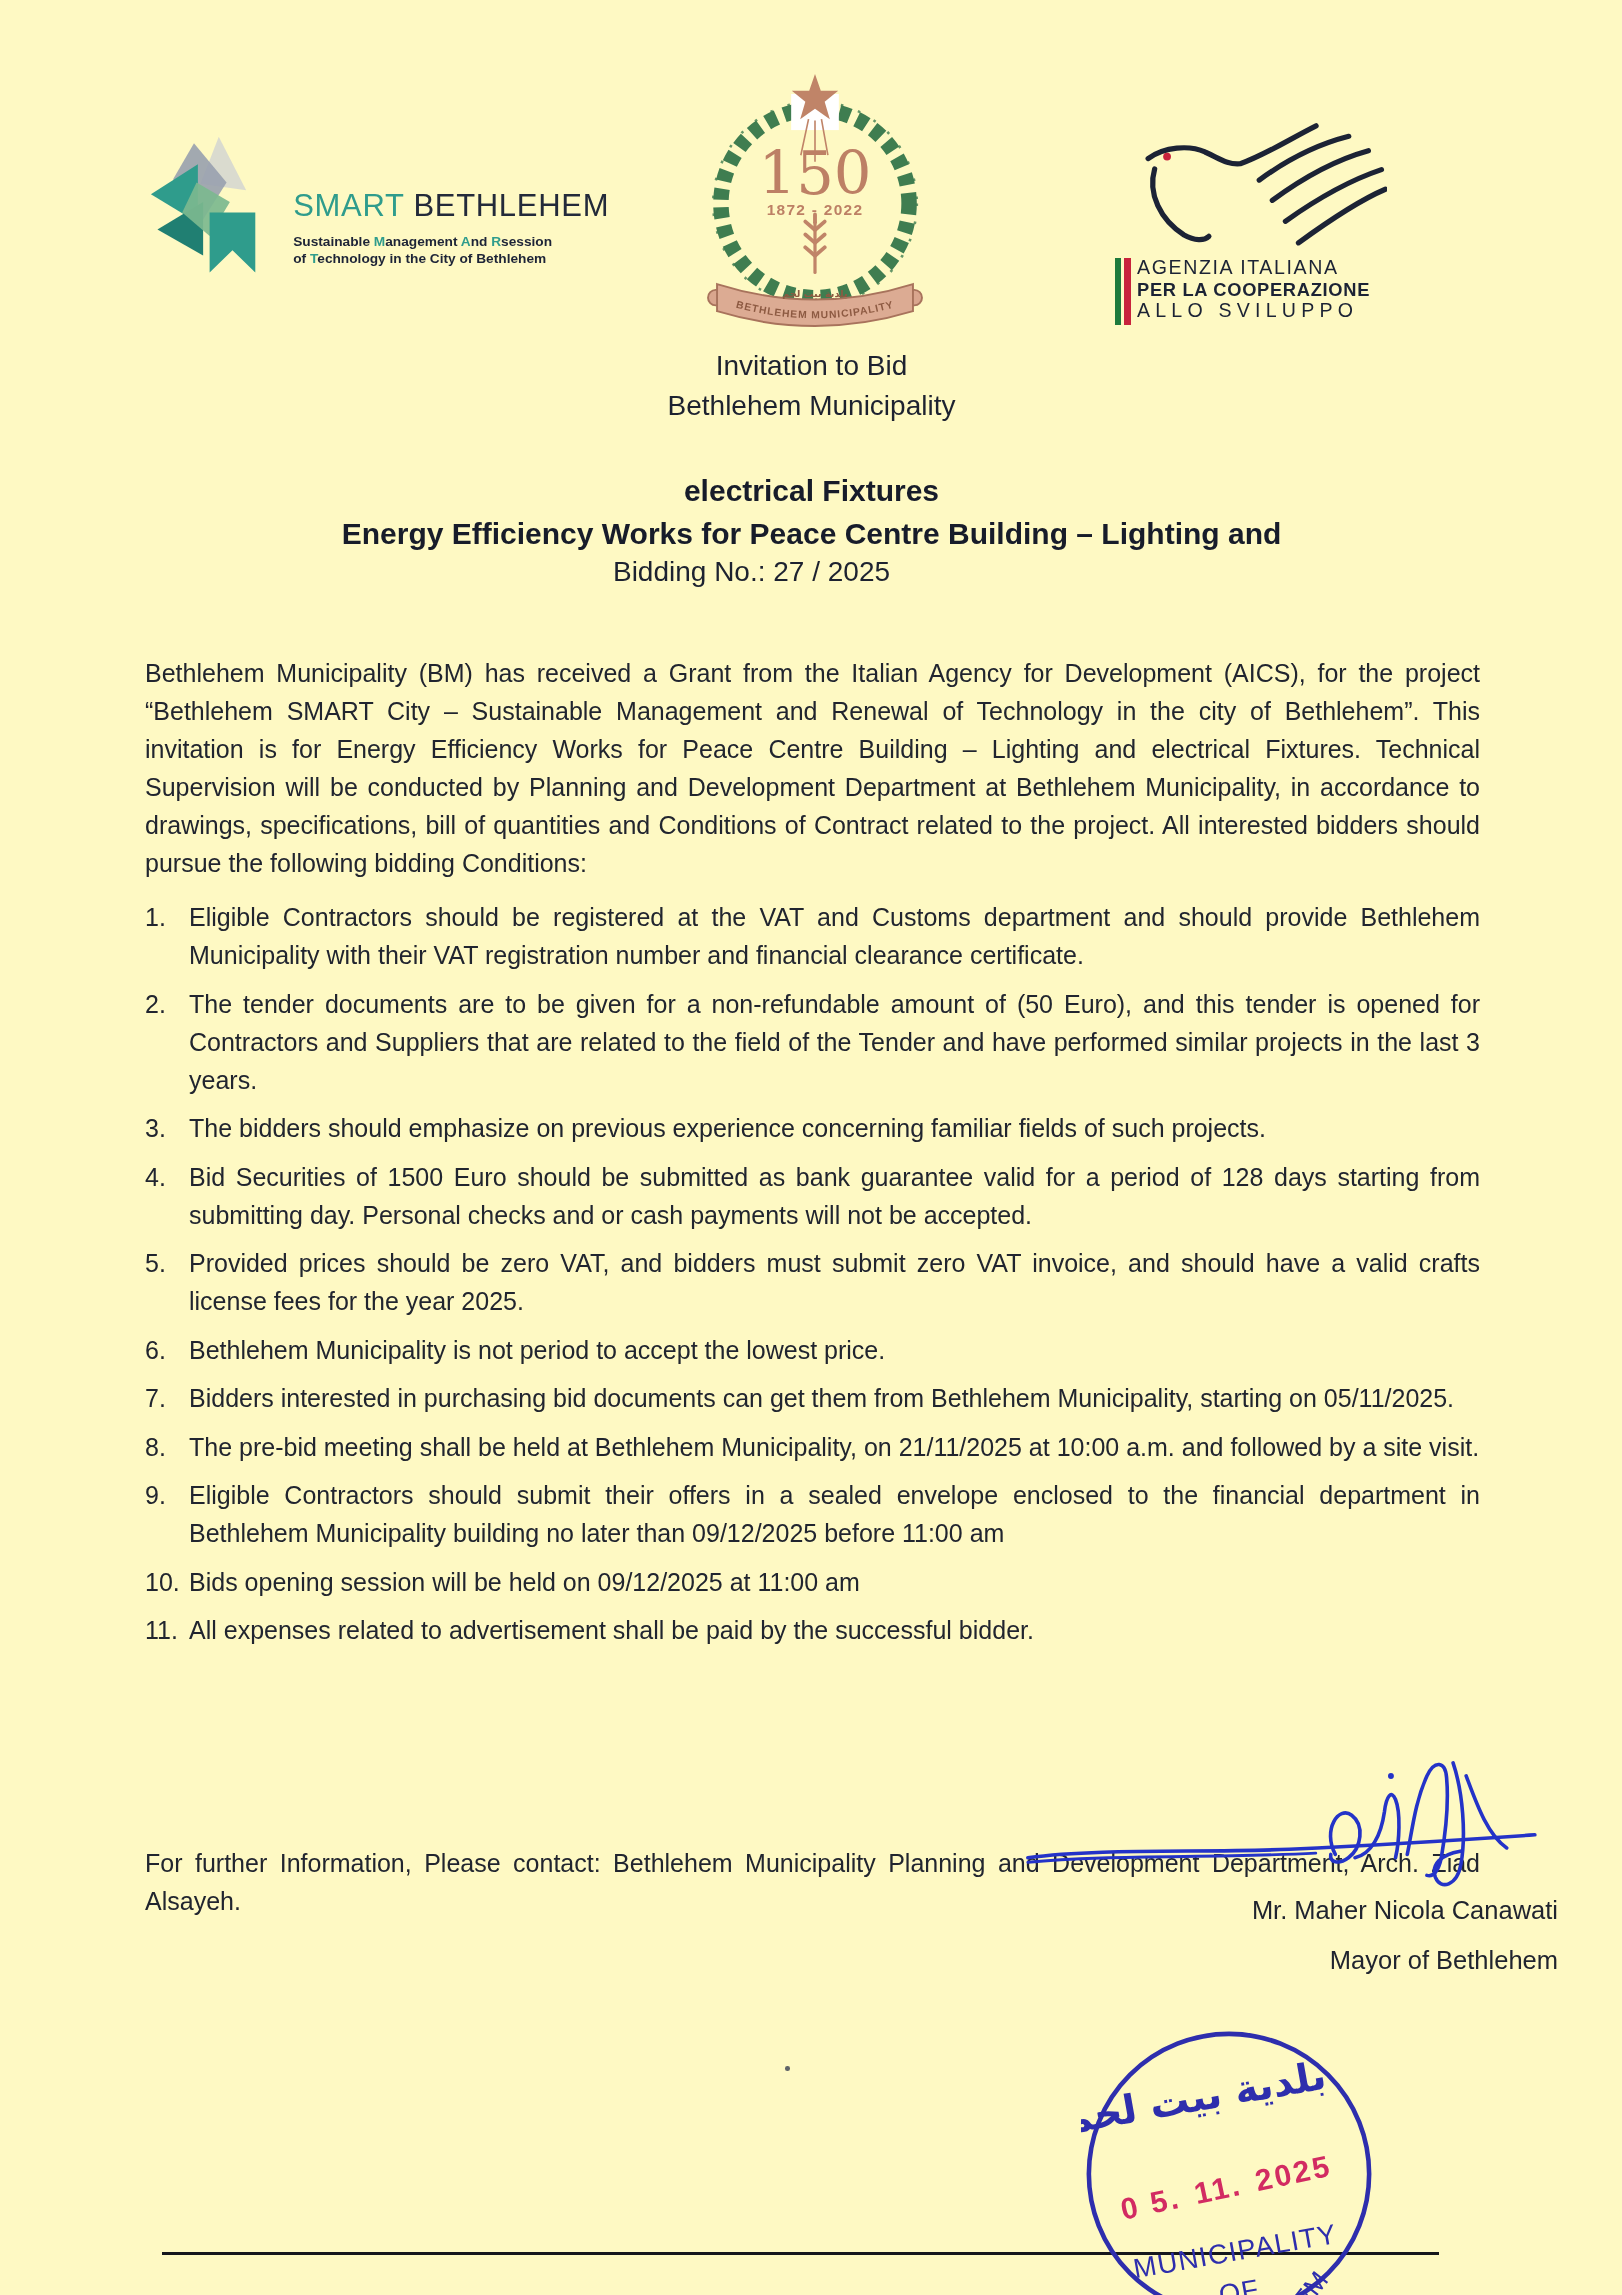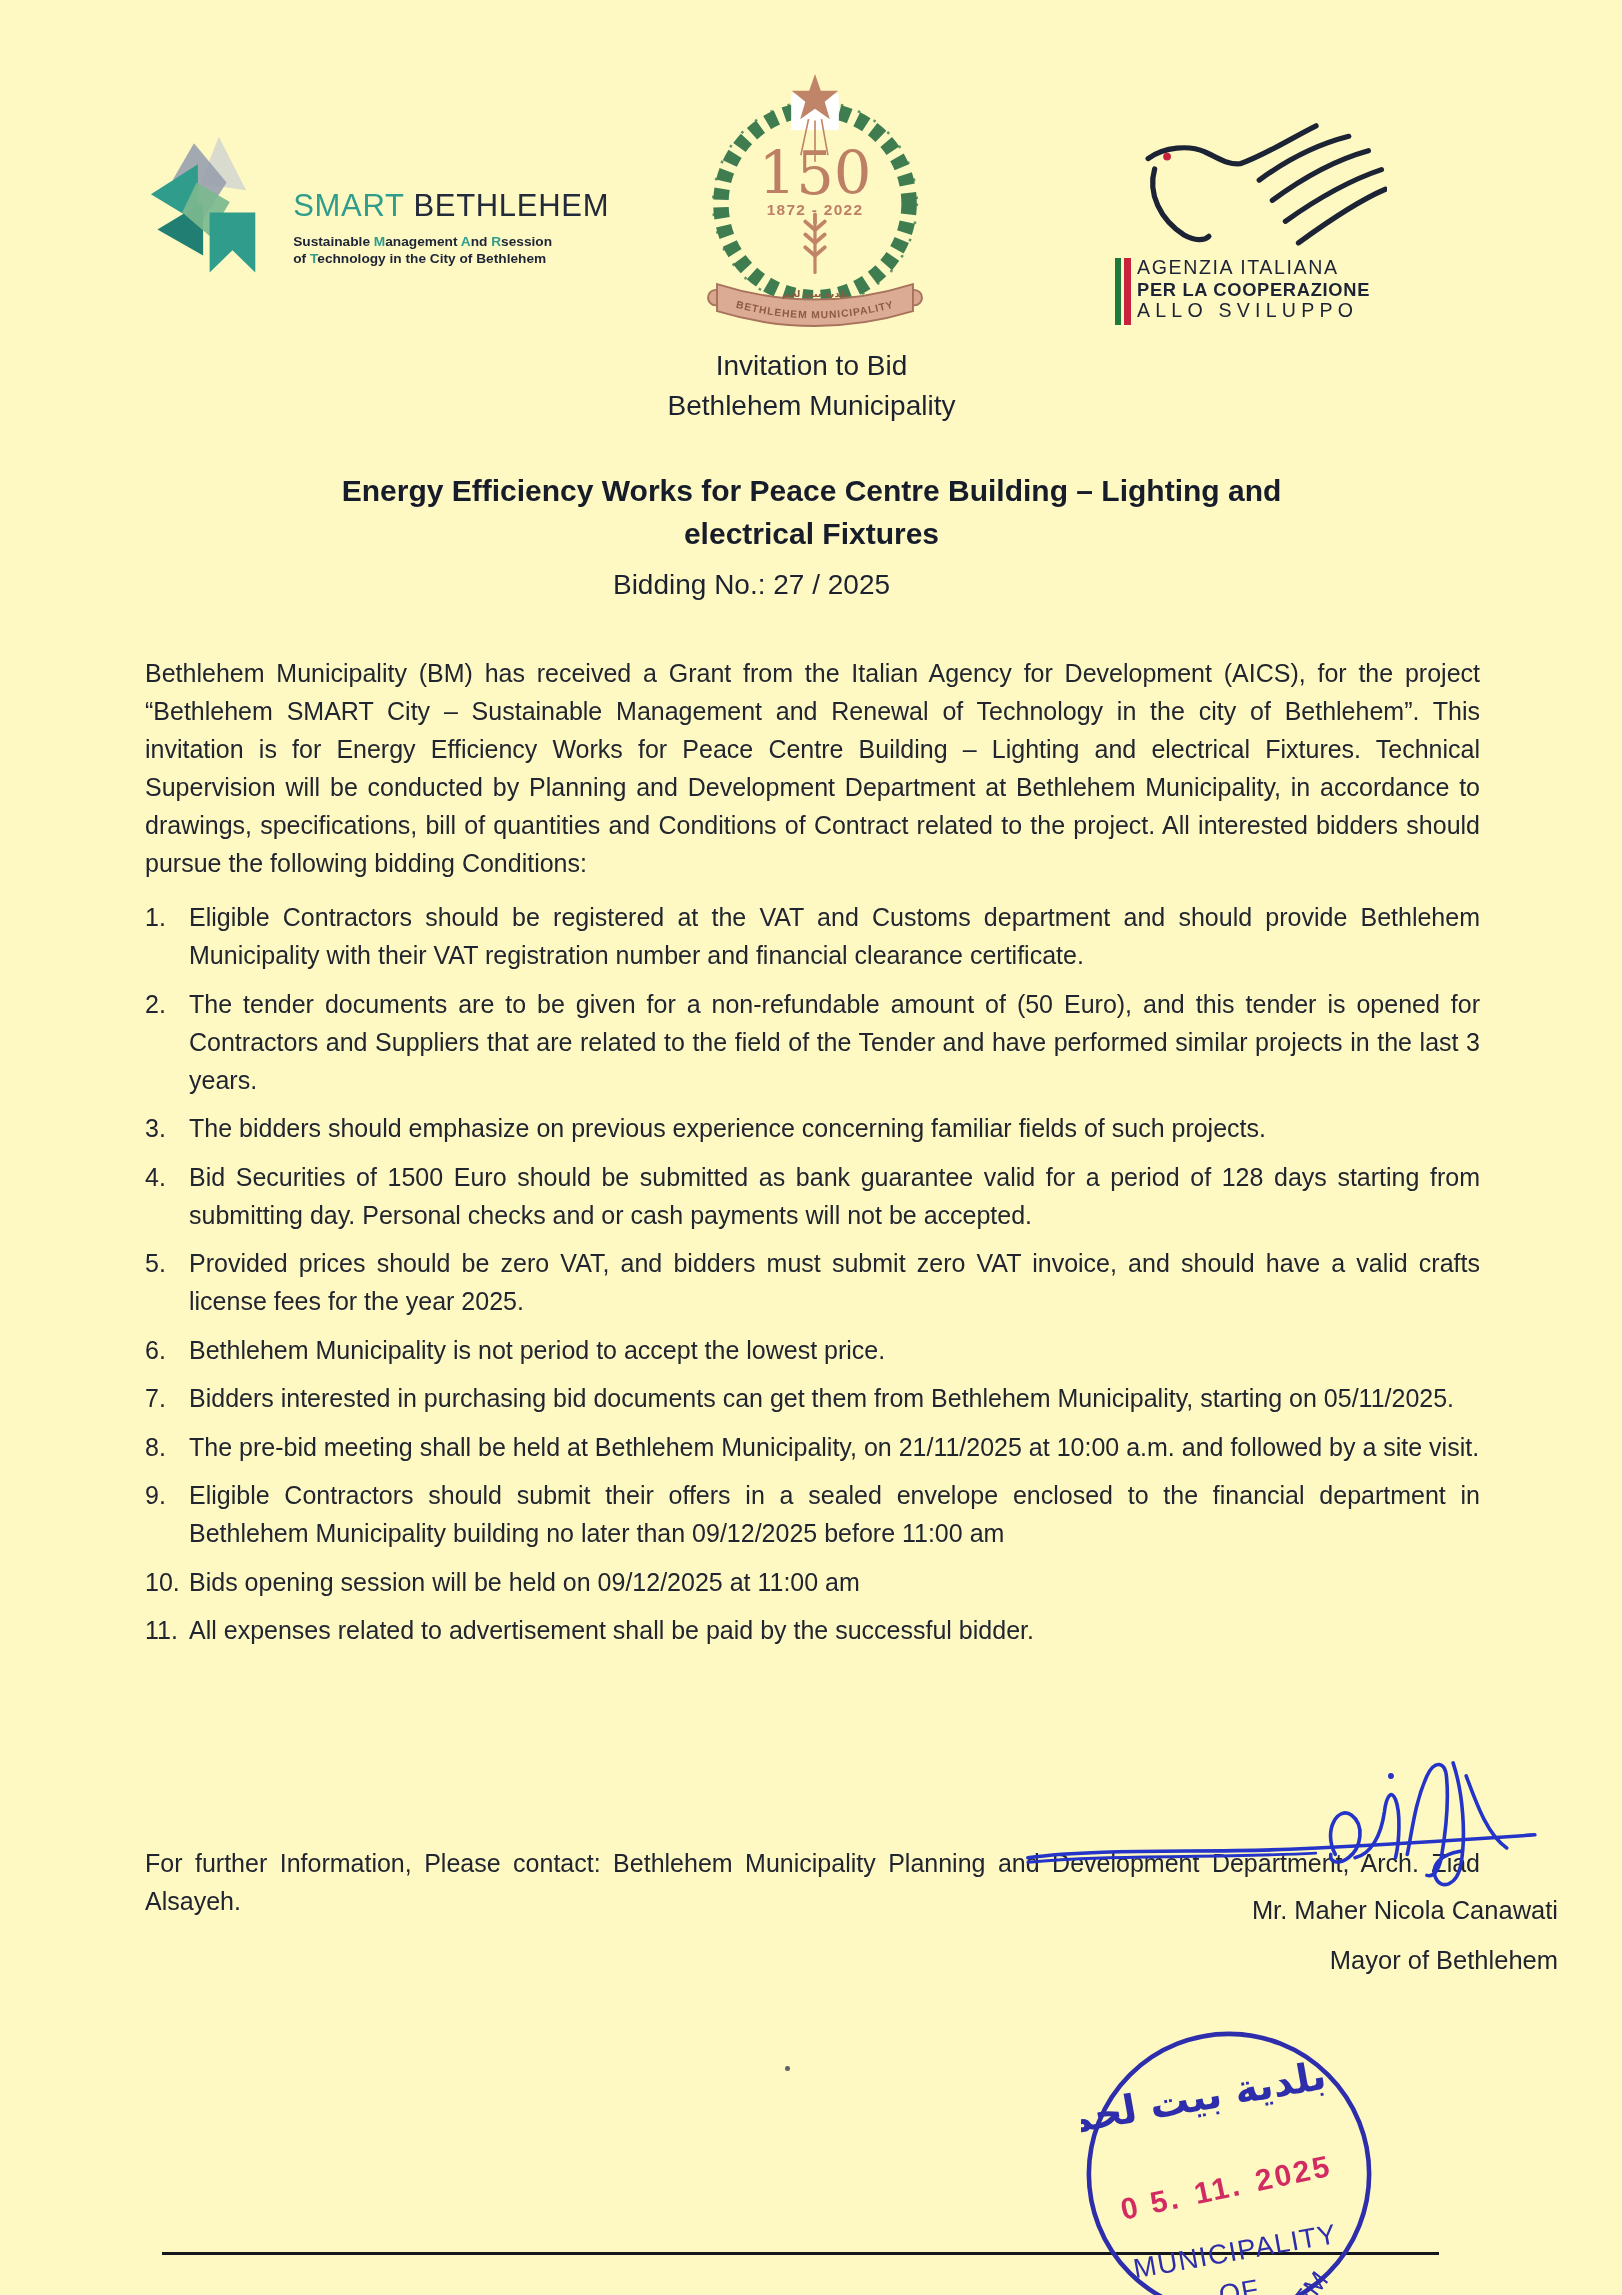--- a/index.html
+++ b/index.html
@@ -26,21 +26,21 @@
   .aics-lines{position:absolute;left:25px;top:139px;color:#1c2335;white-space:nowrap;}
   .aics-l1{font-size:19.6px;letter-spacing:1.6px;line-height:21.6px;}
   .aics-l2{font-size:18.3px;font-weight:bold;letter-spacing:0.7px;line-height:21.6px;}
   .aics-l3{font-size:19.6px;letter-spacing:5.2px;line-height:21.6px;}
   
   .invitation{position:absolute;left:0;top:346px;width:1623px;text-align:center;
               font-size:28px;line-height:40px;color:#1d2230;}
   .doc-title{position:absolute;left:190px;top:469px;width:1243px;text-align:center;
              font-size:30px;font-weight:bold;line-height:43px;color:#171c2a;}
   .bidding{position:absolute;left:0;top:556px;width:1503px;text-align:center;
-           font-size:28px;color:#1d2230;margin-top:13px;}
+           font-size:28px;color:#1d2230;}
   
   .intro{position:absolute;left:145px;top:629px;width:1335px;
          font-size:25px;line-height:38px;text-align:justify;}
   ol.conditions{position:absolute;left:145px;top:898px;width:1335px;margin:0;padding:0;
                 list-style:none;counter-reset:cond;}
   ol.conditions li{position:relative;padding-left:44px;margin:0 0 10.5px 0;
                    font-size:25px;line-height:38px;text-align:justify;counter-increment:cond;}
   ol.conditions li::before{content:counter(cond) ".";position:absolute;left:0;top:0;}
   .contact{position:absolute;left:145px;top:1819px;width:1335px;
            font-size:25px;line-height:38px;text-align:justify;}
@@ -137,22 +137,22 @@
       <div class="aics-l3">ALLO SVILUPPO</div>
     </div>
   </div>
 
   <div class="invitation">
     <div>Invitation to Bid</div>
     <div>Bethlehem Municipality</div>
   </div>
 
   <div class="doc-title">
+    <div>electrical Fixtures</div>
     <div>Energy Efficiency Works for Peace Centre Building – Lighting and</div>
-    <div>electrical Fixtures</div>
   </div>
 
   <div class="bidding">Bidding No.: 27 / 2025</div>
 
   <p class="intro">Bethlehem Municipality (BM) has received a Grant from the Italian Agency for Development (AICS), for the project “Bethlehem SMART City – Sustainable Management and Renewal of Technology in the city of Bethlehem”. This invitation is for Energy Efficiency Works for Peace Centre Building – Lighting and electrical Fixtures. Technical Supervision will be conducted by Planning and Development Department at Bethlehem Municipality, in accordance to drawings, specifications, bill of quantities and Conditions of Contract related to the project. All interested bidders should pursue the following bidding Conditions:</p>
 
   <ol class="conditions">
     <li><span>Eligible Contractors should be registered at the VAT and Customs department and should provide Bethlehem Municipality with their VAT registration number and financial clearance certificate.</span></li>
     <li><span>The tender documents are to be given for a non-refundable amount of (50 Euro), and this tender is opened for Contractors and Suppliers that are related to the field of the Tender and have performed similar projects in the last 3 years.</span></li>
     <li><span>The bidders should emphasize on previous experience concerning familiar fields of such projects.</span></li>

